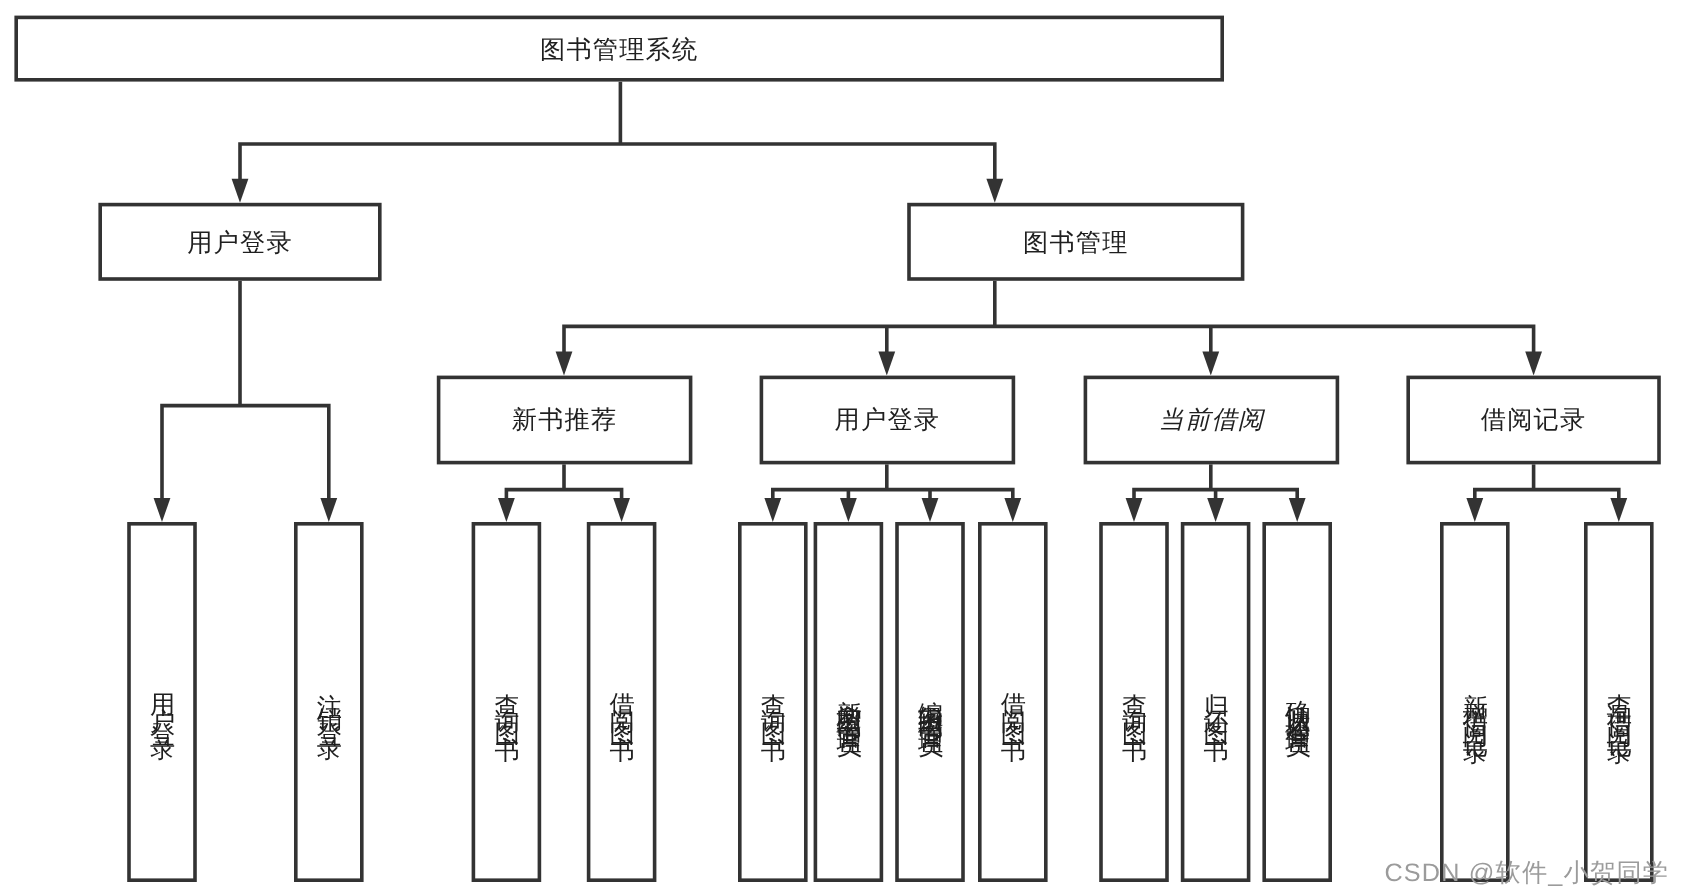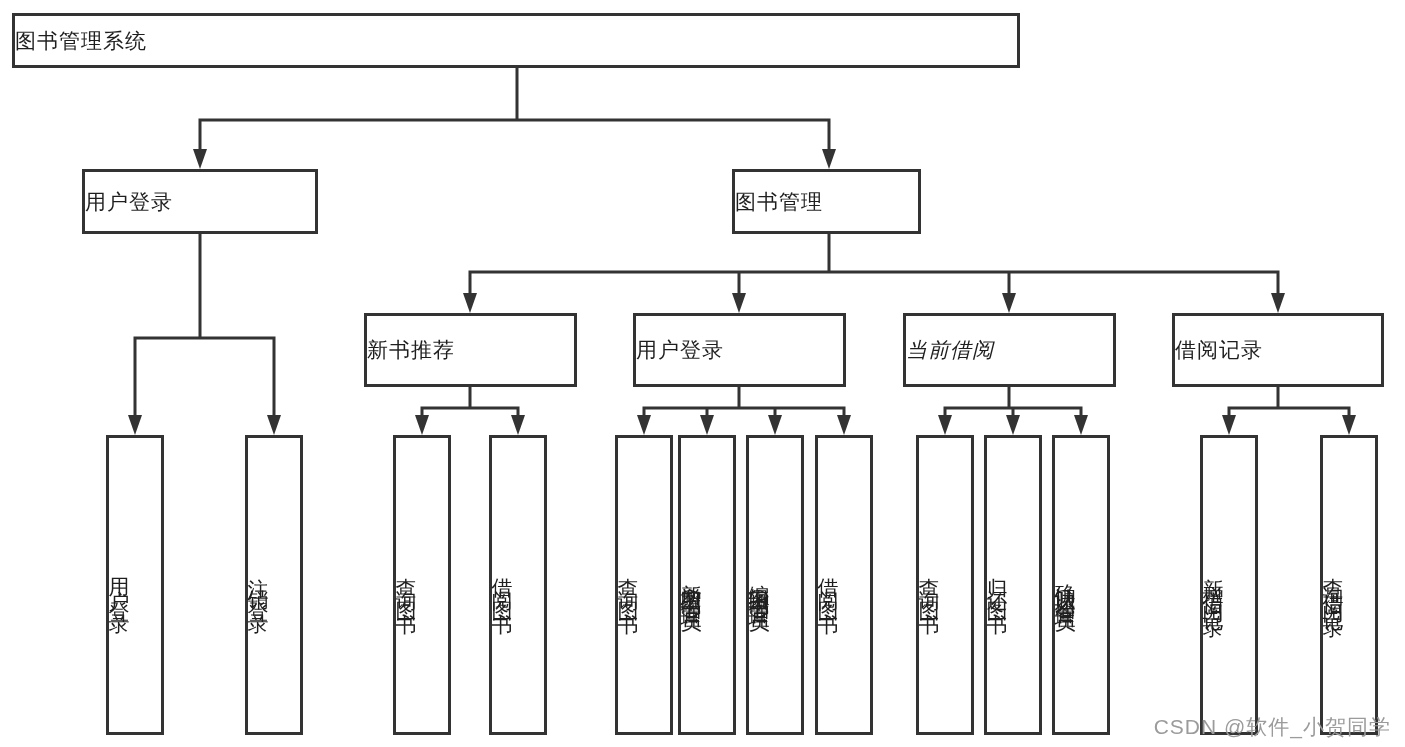--- a/index.html
+++ b/index.html
@@ -28,20 +28,21 @@
     stroke: var(--line);
     stroke-width: 3;
   }
   #connectors polygon { fill: var(--line); }
   .node {
     position: absolute;
     border: 3px solid var(--line);
     background: var(--bg);
     display: flex;
     align-items: center;
+    justify-content: center;
     color: var(--text);
   }
   .h-node { font-size: 21px; letter-spacing: 1px; }
   .v-node .vtext {
     writing-mode: vertical-rl;
     text-orientation: mixed;
     font-size: 21px;
     line-height: 1;
     letter-spacing: 4px;
     white-space: nowrap;
@@ -103,21 +104,21 @@
     <polygon points="1342,415 1356,415 1349,435"></polygon>
   </svg>
 
   <div class="node h-node root-box">
     <span>图书管理系统</span>
   </div>
 
   <div class="node h-node lvl2" style="left:82px;width:236px;">
     <span>用户登录</span>
   </div>
-  <div class="node h-node lvl2" style="left:732px;width:189px;">
+  <div class="node h-node lvl2" style="left:756px;width:281px;">
     <span>图书管理</span>
   </div>
 
   <div class="node h-node lvl3" style="left:364px;width:213px;">
     <span>新书推荐</span>
   </div>
   <div class="node h-node lvl3" style="left:633px;width:213px;">
     <span>用户登录</span>
   </div>
   <div class="node h-node lvl3" style="left:903px;width:213px;font-style:italic;">

